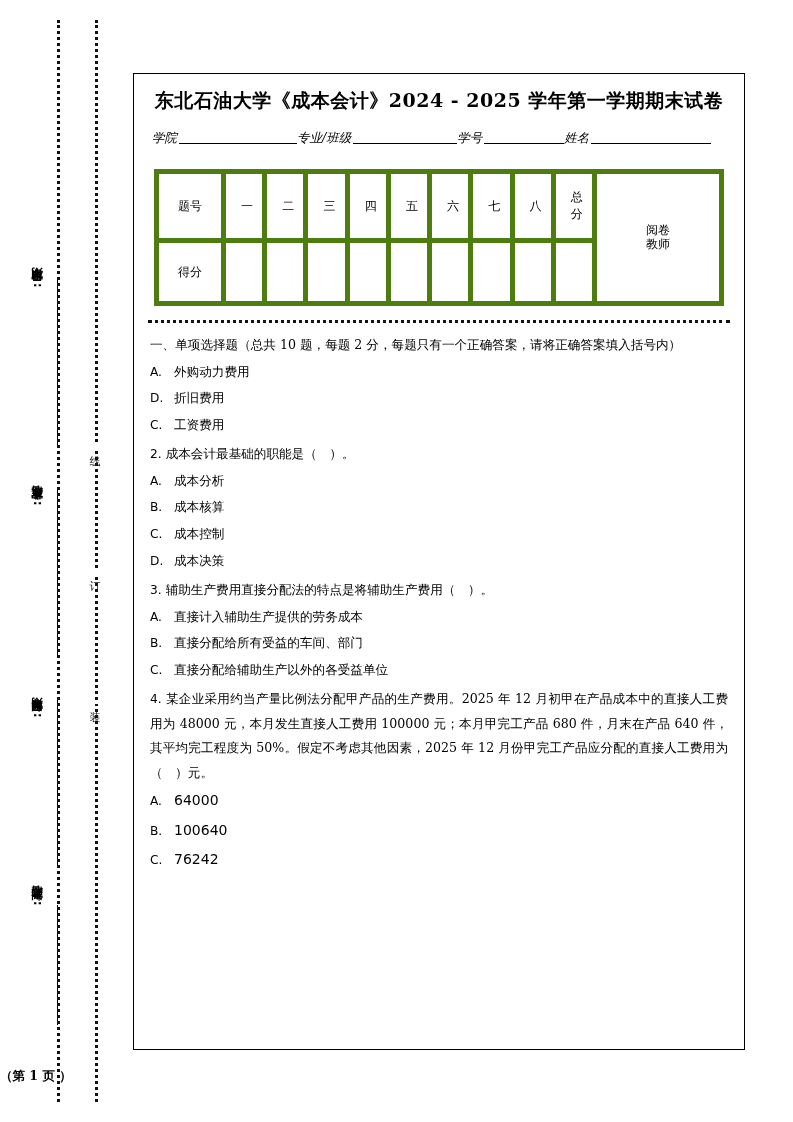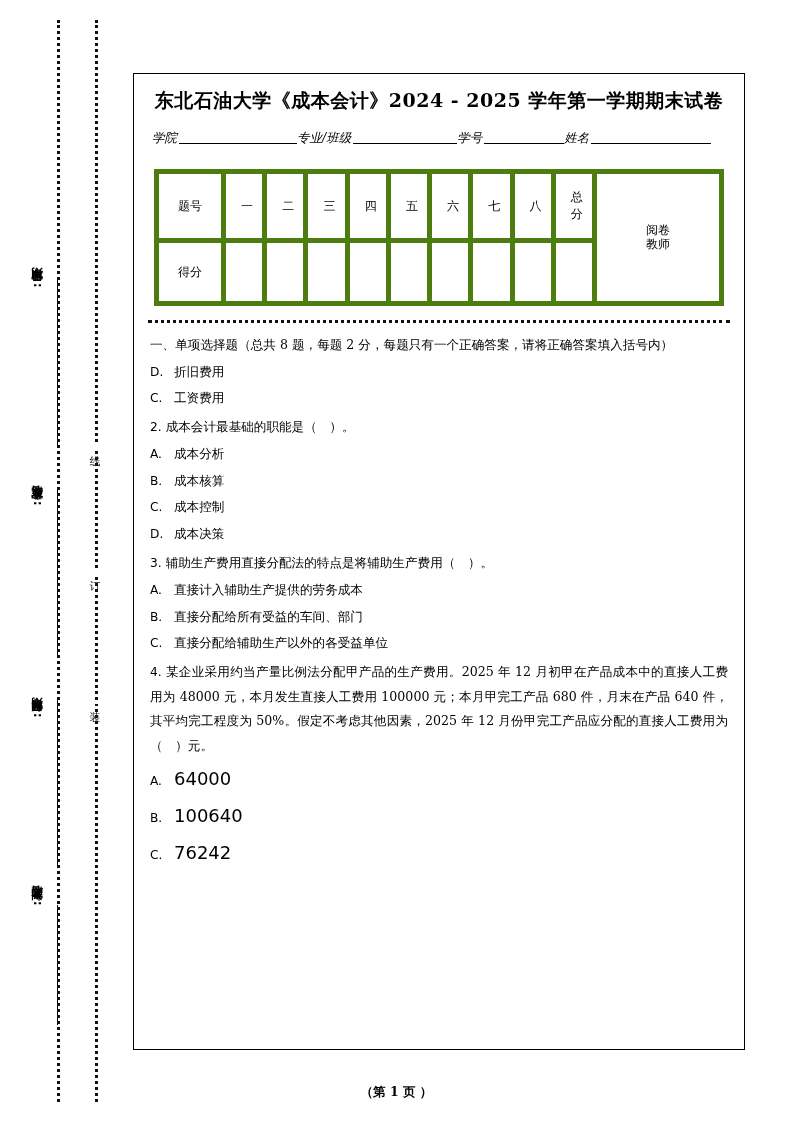--- a/index.html
+++ b/index.html
@@ -149,33 +149,31 @@
     margin-top: 2px;
     padding-left: 0;
   }
   .opt .lbl { display: inline-block; width: 20px; }
   .num {
     font-family: "DejaVu Sans", "Liberation Sans", sans-serif;
     font-size: 12.2px;
   }
   .opt-num {
     font-family: "DejaVu Sans", "Liberation Sans", sans-serif;
-    font-size: 18px;
+    font-size: 14px;
   }
 
   .footer {
     position: absolute;
     left: 0;
     right: 0;
     top: 1068px;
-    text-align: center;
     font-size: 12.5px;
     font-weight: bold;
     font-family: "DejaVu Serif", "Liberation Serif", serif;
-    margin-top: 16px;
   }
 </style>
 </head>
 <body>
 
 <div class="margin-col">
 
   <div class="v-rule" style="left:57px; top:278px; height:168px;"></div>
   <div class="v-rule" style="left:57px; top:487px; height:168px;"></div>
   <div class="v-rule" style="left:57px; top:700px; height:168px;"></div>
@@ -243,22 +241,26 @@
       <td></td>
       <td></td>
     </tr>
   </tbody>
     </table>
 
   <div class="dotted-sep"></div>
 
   <div class="body-area">
 
-    <div class="sec-head">一、单项选择题（总共 8 题，每题 2 分，每题只有一个正确答案，请将正确答案填入括号内）</div>
-
+    <div class="sec-head">一、单项选择题（总共 10 题，每题 2 分，每题只有一个正确答案，请将正确答案填入括号内）</div>
+
+    <div class="opt">
+      <span class="lbl num">A.</span>
+      <span>外购动力费用</span>
+    </div>
     <div class="opt">
       <span class="lbl num">D.</span>
       <span>折旧费用</span>
     </div>
     <div class="opt">
       <span class="lbl num">C.</span>
       <span>工资费用</span>
     </div>
 
     <div class="q-stem">

